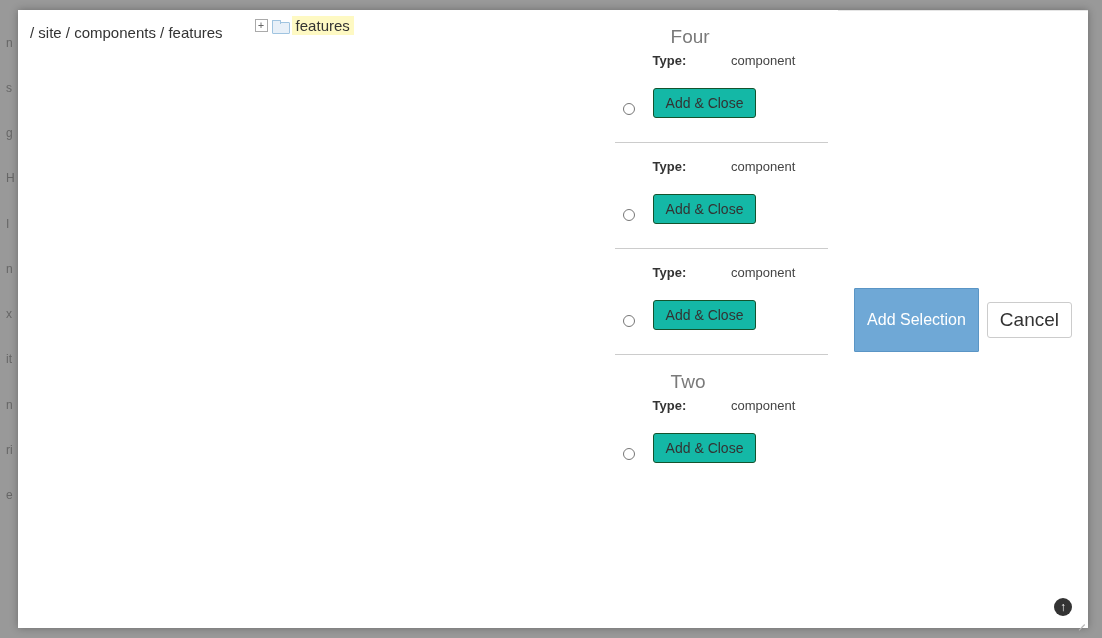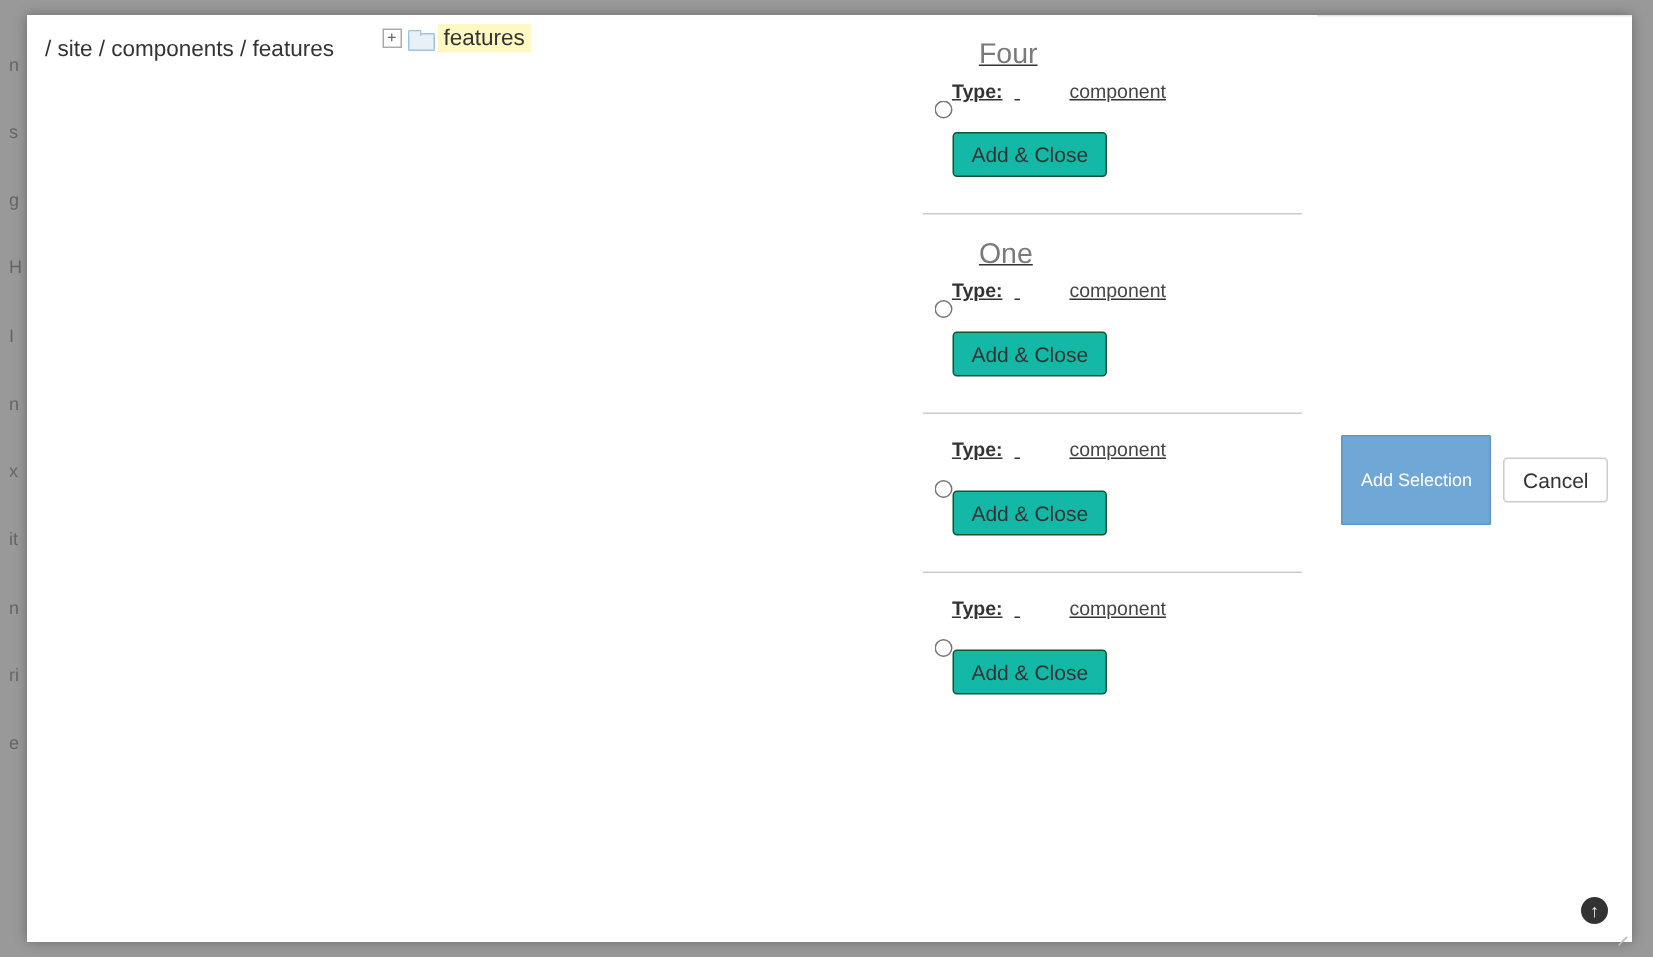--- a/index.html
+++ b/index.html
@@ -100,22 +100,22 @@
       padding-bottom: 20px;
       position: relative;
     }
     .main::-webkit-scrollbar { width: 10px; }
     .main::-webkit-scrollbar-thumb { background: #c8c8c8; border-radius: 5px; }
     .main::-webkit-scrollbar-track { background: transparent; }
     .list-item {
       border-bottom: 1px solid #ccc;
       padding: 16px 0 24px 0;
       display: flex;
-      align-items: center;
-      text-decoration: underline;
+      align-items: flex-end;
+      gap: 18px;
     }
     .list-item:last-child { border-bottom: none; }
     .radio-wrap {
       padding-top: 4px;
       padding-left: 8px;
     }
     input[type="radio"] {
       width: 12px; height: 12px;
       accent-color: #888;
     }
@@ -158,30 +158,30 @@
       justify-content: center;
       gap: 8px;
       position: relative;
     }
     .btn-primary {
       background: #6fa8d6;
       border: 1px solid #5a95c5;
       color: #fff;
       padding: 22px 12px;
       border-radius: 1px;
-      font-size: 12px;
+      font-size: 16px;
       cursor: pointer;
     }
     .btn-default {
       background: #fff;
       border: 1px solid #ccc;
       color: #333;
       padding: 6px 12px;
       border-radius: 3px;
-      font-size: 14px;
+      font-size: 19px;
       cursor: pointer;
     }
     .info-icon {
       position: absolute;
       right: 16px;
       bottom: 12px;
       width: 18px; height: 18px;
       border-radius: 50%;
       background: #333;
       color: #fff;
@@ -261,21 +261,20 @@
           </div>
           <button class="btn">Add &amp; Close</button>
         </div>
       </div>
 
       <div class="list-item">
         <div class="radio-wrap">
           <input type="radio" name="sel" style="">
         </div>
         <div class="item-body">
-          <div class="item-title">One</div>
           <div class="item-meta">
             <span class="label">Type:</span>
             <span class="value">component</span>
           </div>
           <button class="btn">Add &amp; Close</button>
         </div>
       </div>
 
       <div class="list-item">
         <div class="radio-wrap">
@@ -288,20 +287,21 @@
           </div>
           <button class="btn">Add &amp; Close</button>
         </div>
       </div>
 
       <div class="list-item">
         <div class="radio-wrap">
           <input type="radio" name="sel" style="">
         </div>
         <div class="item-body">
+          <div class="item-title">Two</div>
           <div class="item-meta">
             <span class="label">Type:</span>
             <span class="value">component</span>
           </div>
           <button class="btn">Add &amp; Close</button>
         </div>
       </div>
 
     </div>
 

